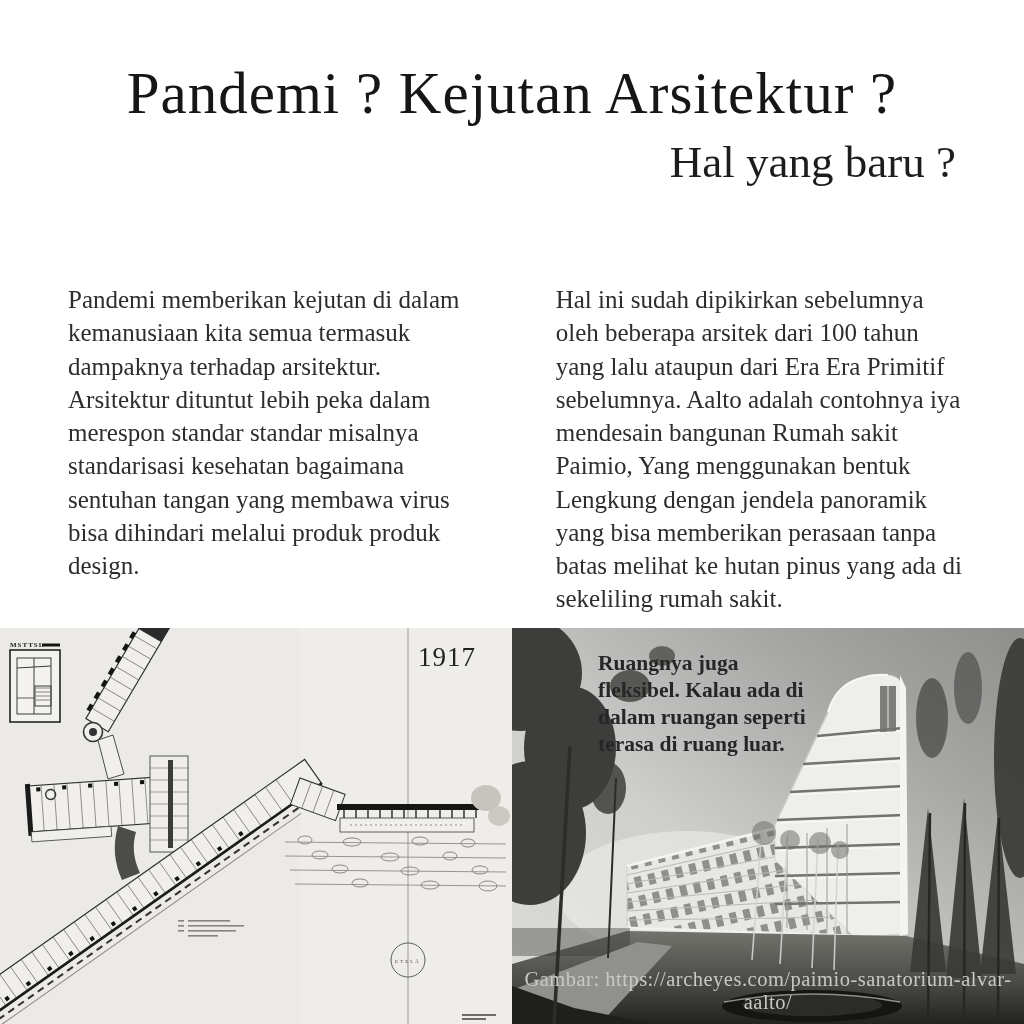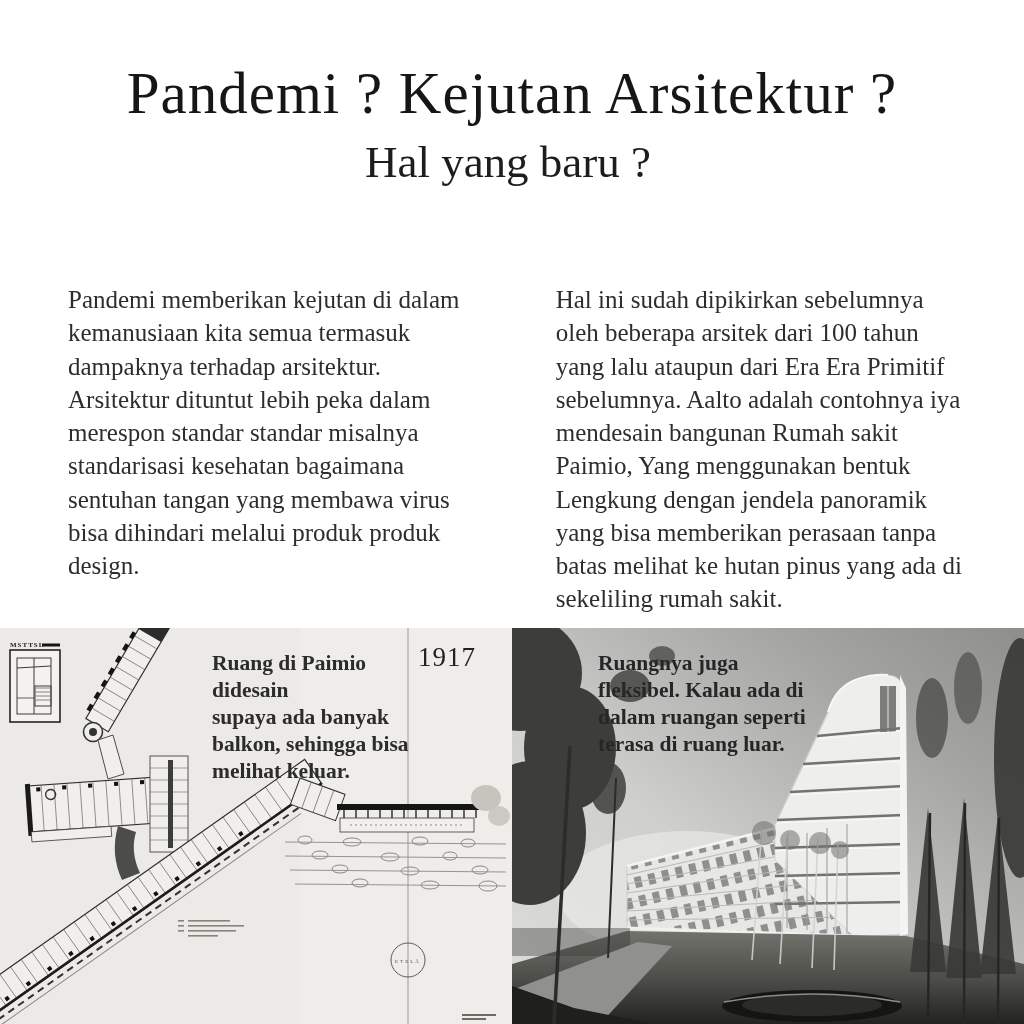--- a/index.html
+++ b/index.html
@@ -1,21 +1,21 @@
 <!DOCTYPE html>
 <html><head>
 <meta charset="utf-8">
 <style>
   html,body{margin:0;padding:0;background:#ffffff;}
   .slide{position:relative;width:1024px;height:1024px;background:#ffffff;overflow:hidden;
          font-family:"Liberation Serif", serif;color:#1a1a1a;}
   
   .hdr{position:absolute;top:60px;left:60px;right:60px;text-align:center;}
   .title{font-size:59px;font-weight:400;letter-spacing:1px;color:#161616;line-height:1.15;margin:0;}
-  .subtitle{font-size:45px;font-weight:400;color:#1d1d1d;text-align:center;margin-top:8px;padding-right:8px;}
+  .subtitle{font-size:45px;font-weight:400;color:#1d1d1d;text-align:right;margin-top:8px;padding-right:8px;}
   
   .cols{position:absolute;top:258px;left:68px;right:60px;display:flex;gap:72px;}
   .col{font-size:25px;line-height:1.33;color:#2d2d2d;}
   .col.left{width:448px;}
   .col.right{width:440px;}
   
   .figs{position:absolute;left:0;top:628px;width:1024px;height:293px;display:flex;}
   .figure{position:relative;width:512px;height:396px;overflow:hidden;}
   .figure svg{position:absolute;left:0;top:0;}
   .overlay-caption{position:absolute;font-weight:700;color:#2c2c2c;font-size:21.5px;line-height:1.26;
@@ -243,24 +243,20 @@
             <rect x="178" y="297" width="6" height="1.6"></rect>
           <rect x="178" y="302" width="6" height="1.6"></rect>
         </g>
 
         <circle cx="408" cy="332" r="17" fill="none" stroke="#5a5a56" stroke-width="1"></circle>
         <text x="408" y="335" font-size="5" letter-spacing="2" text-anchor="middle" fill="#4a4a46">ETELÄ</text>
 
         <rect x="462" y="386" width="34" height="2" fill="#6e6c66"></rect>
         <rect x="462" y="390" width="24" height="2" fill="#6e6c66"></rect>
       </svg>
-      <div class="overlay-caption plan-caption">Ruang di Paimio didesain
-supaya ada banyak
-balkon, sehingga bisa
-melihat keluar.</div>
       <div class="plan-year">1917</div>
     </div>
 
     <div class="figure">
       <svg width="512" height="396" viewBox="0 0 512 396">
         <defs>
           <linearGradient id="skyg" x1="0%" y1="100%" x2="100%" y2="0%">
             <stop offset="0%" stop-color="#dddddb"></stop>
               <stop offset="40%" stop-color="#cfcfcd"></stop>
             <stop offset="75%" stop-color="#a5a5a3"></stop>
@@ -365,16 +361,17 @@
         <g stroke="#262624" stroke-width="2.4">
           <line x1="416" y1="396" x2="418" y2="185"></line>
             <line x1="452" y1="396" x2="453" y2="175"></line>
           <line x1="486" y1="396" x2="487" y2="190"></line>
         </g>
       </svg>
       <div class="overlay-caption photo-caption">Ruangnya juga
 fleksibel. Kalau ada di
 dalam ruangan seperti
 terasa di ruang luar.</div>
+      <div class="photo-credit">Gambar: https://archeyes.com/paimio-sanatorium-alvar-aalto/</div>
     </div>
 
   </div>
 </div>
 
 </body></html>

